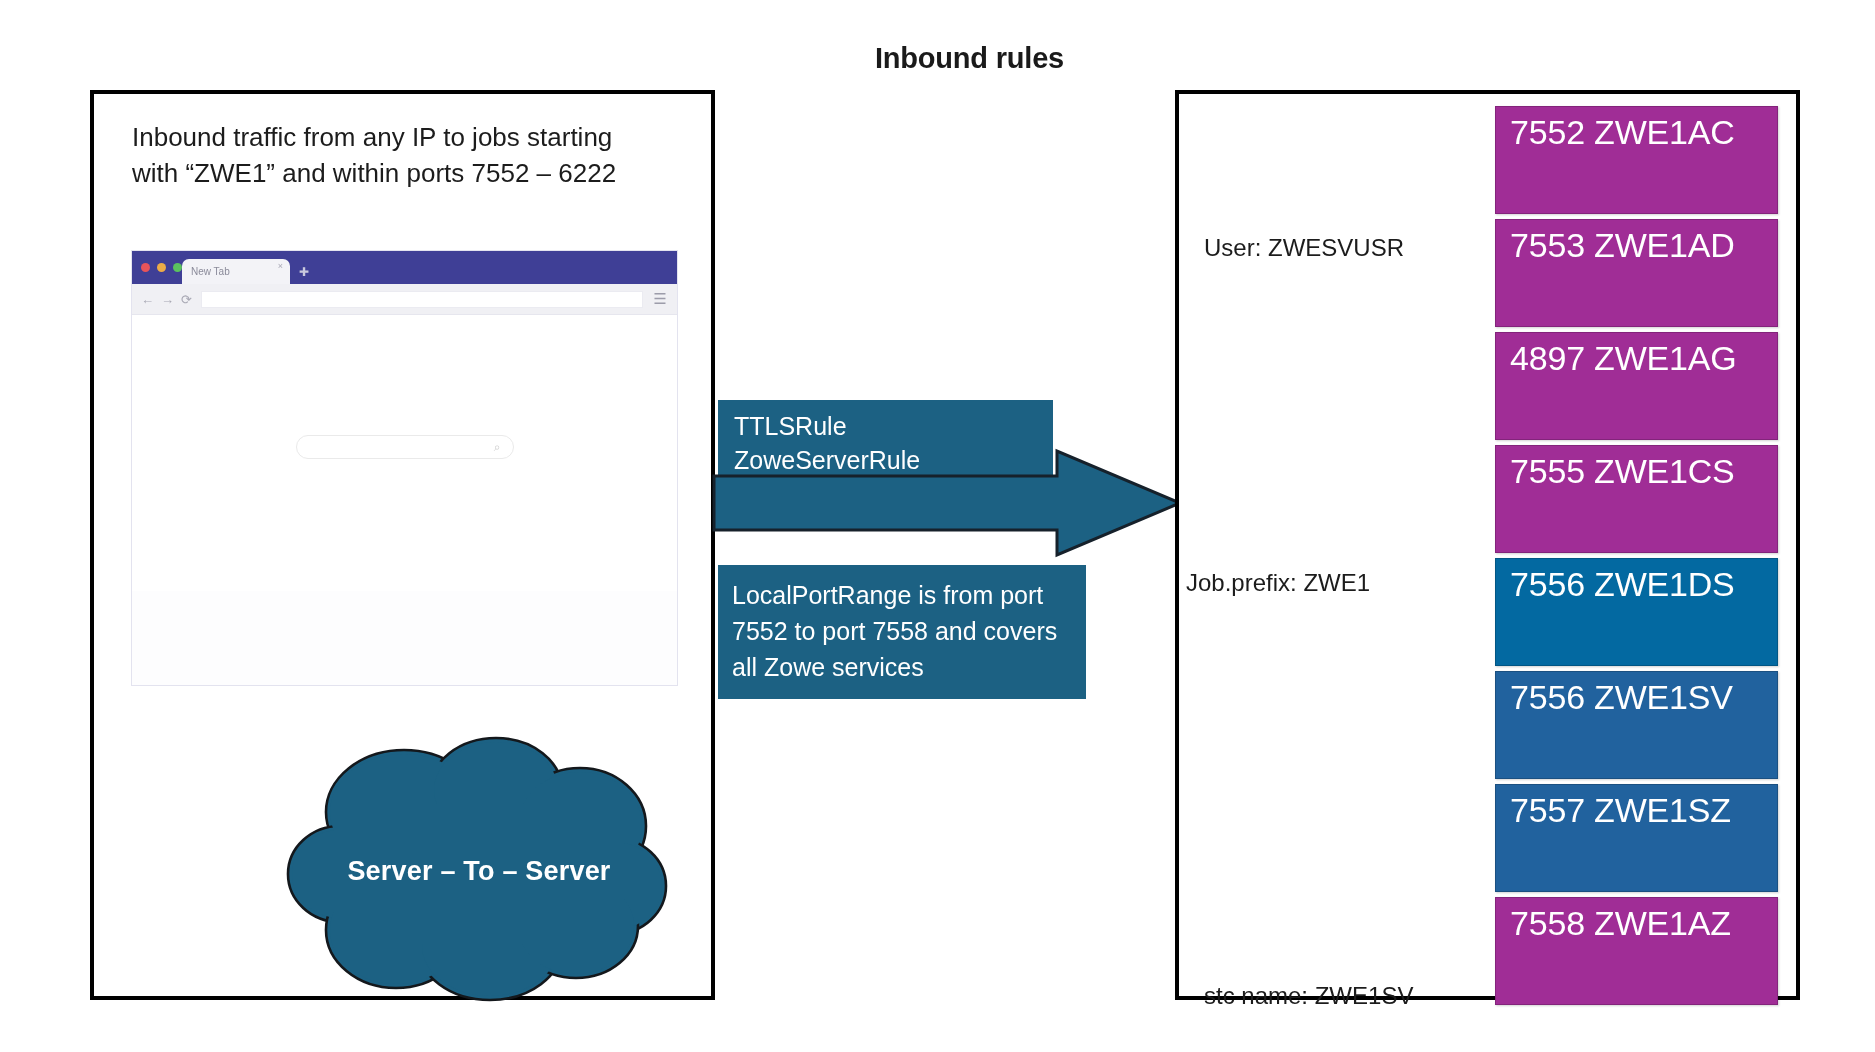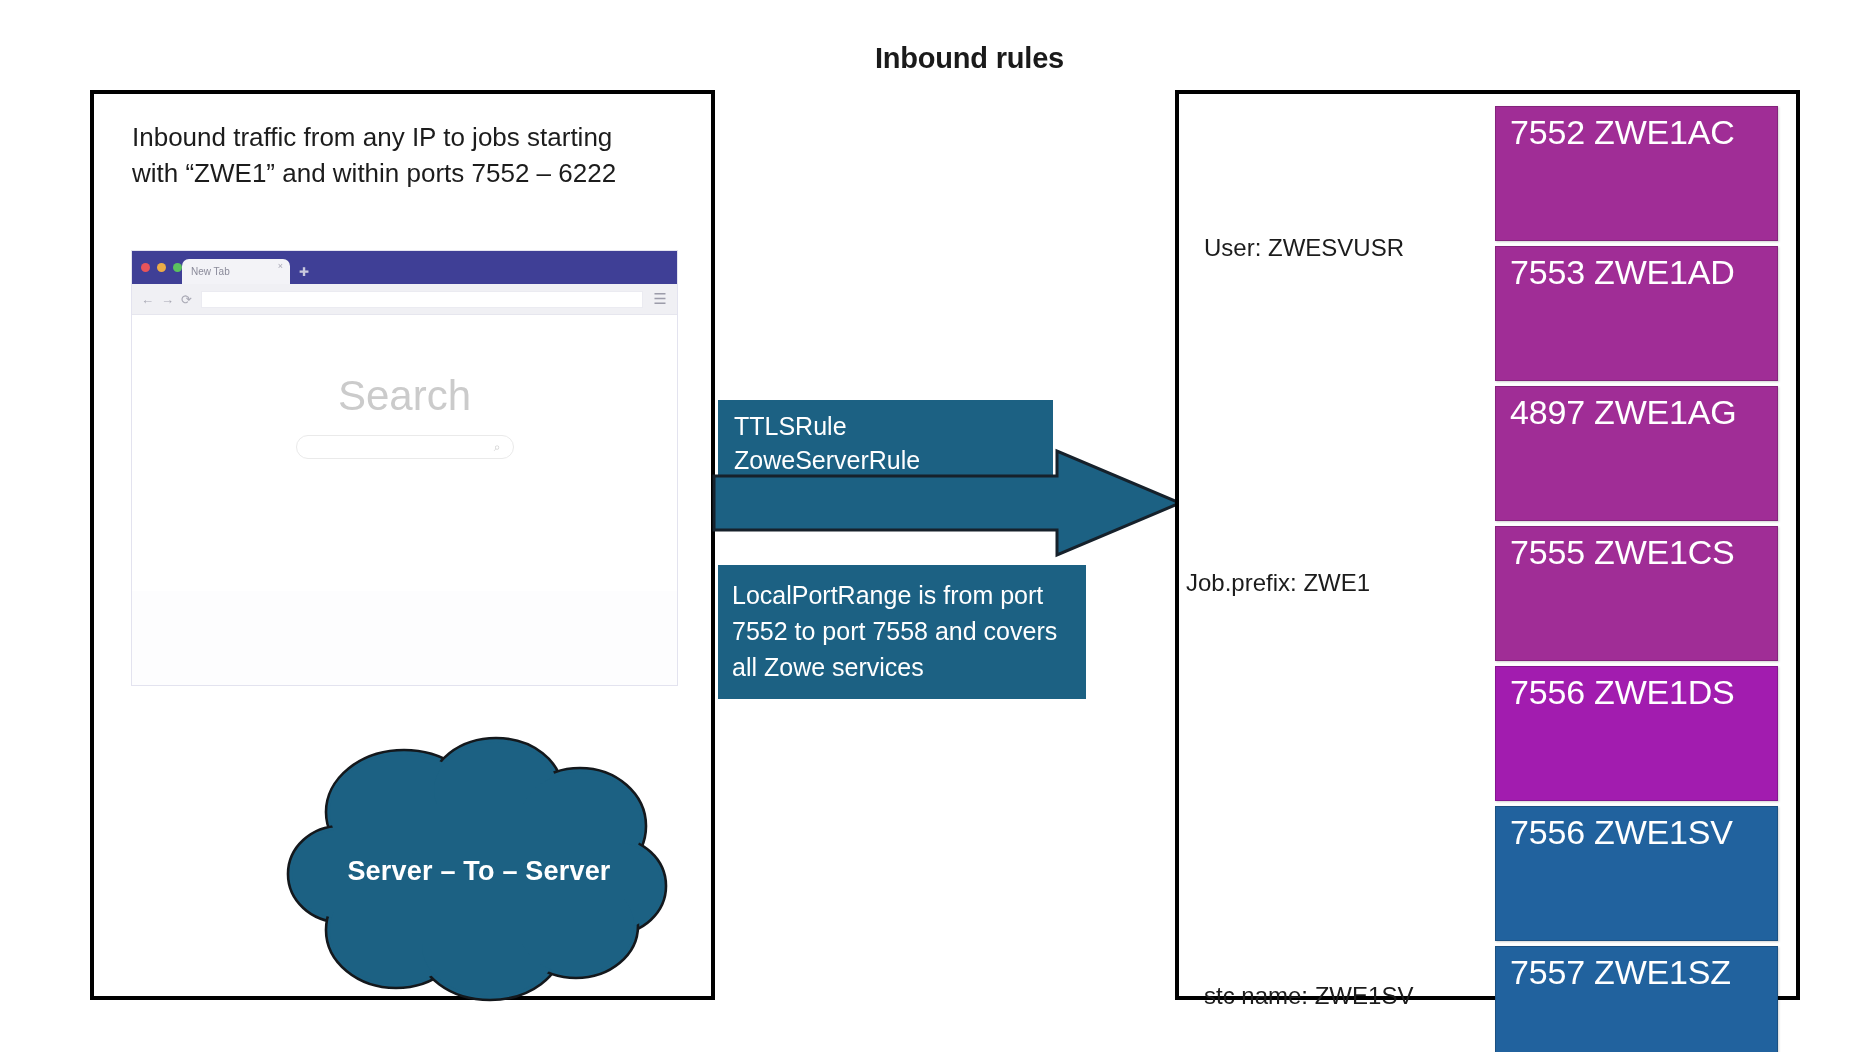--- a/index.html
+++ b/index.html
@@ -248,21 +248,21 @@
 
   
   #port-column {
     position: absolute;
     left: 316px;
     top: 12px;
     width: 283px;
   }
   .port-box {
     position: relative;
-    height: 135px;
+    height: 108px;
     margin-bottom: 5px;
     box-sizing: border-box;
     border: 1px solid rgba(0,0,0,0.18);
     box-shadow: 1px 1px 2px rgba(0,0,0,0.18);
   }
   .port-box .port-text {
     position: absolute;
     left: 14px;
     top: 6px;
     font-size: 34px;
@@ -301,21 +301,20 @@
         <div class="nav-icons">
           <span>←</span>
           <span>→</span>
           <span>⟳</span>
         </div>
         <div id="address-bar"></div>
         <div id="menu-hamburger-icon">☰</div>
       </div>
 
       <div id="browser-content">
-        <div id="search-heading">Search</div>
         <div id="search-box" title="">
           <span id="search-magnifier-icon">⌕</span>
         </div>
       </div>
     </div>
 
     <svg id="cloud-shape" viewBox="0 0 390 270" xmlns="http://www.w3.org/2000/svg">
       <g fill="#1c6183" stroke="#14181c" stroke-width="2.6">
         <ellipse cx="120" cy="78" rx="78" ry="62"></ellipse>
         <ellipse cx="212" cy="56" rx="66" ry="52"></ellipse>
@@ -361,21 +360,21 @@
         </div>
         <div class="port-box" style="background: rgb(160, 45, 150);">
           <span class="port-text">7553 ZWE1AD</span>
         </div>
         <div class="port-box" style="background: rgb(160, 45, 150);">
           <span class="port-text">4897 ZWE1AG</span>
         </div>
         <div class="port-box" style="background: rgb(160, 45, 150);">
           <span class="port-text">7555 ZWE1CS</span>
         </div>
-        <div class="port-box" style="background: #a21caf;">
+        <div class="port-box" style="background: #0369a1;">
           <span class="port-text">7556 ZWE1DS</span>
         </div>
         <div class="port-box" style="background: rgb(33, 98, 158);">
           <span class="port-text">7556 ZWE1SV</span>
         </div>
         <div class="port-box" style="background: rgb(33, 98, 158);">
           <span class="port-text">7557 ZWE1SZ</span>
         </div>
         <div class="port-box" style="background: rgb(160, 45, 150);">
           <span class="port-text">7558 ZWE1AZ</span>

